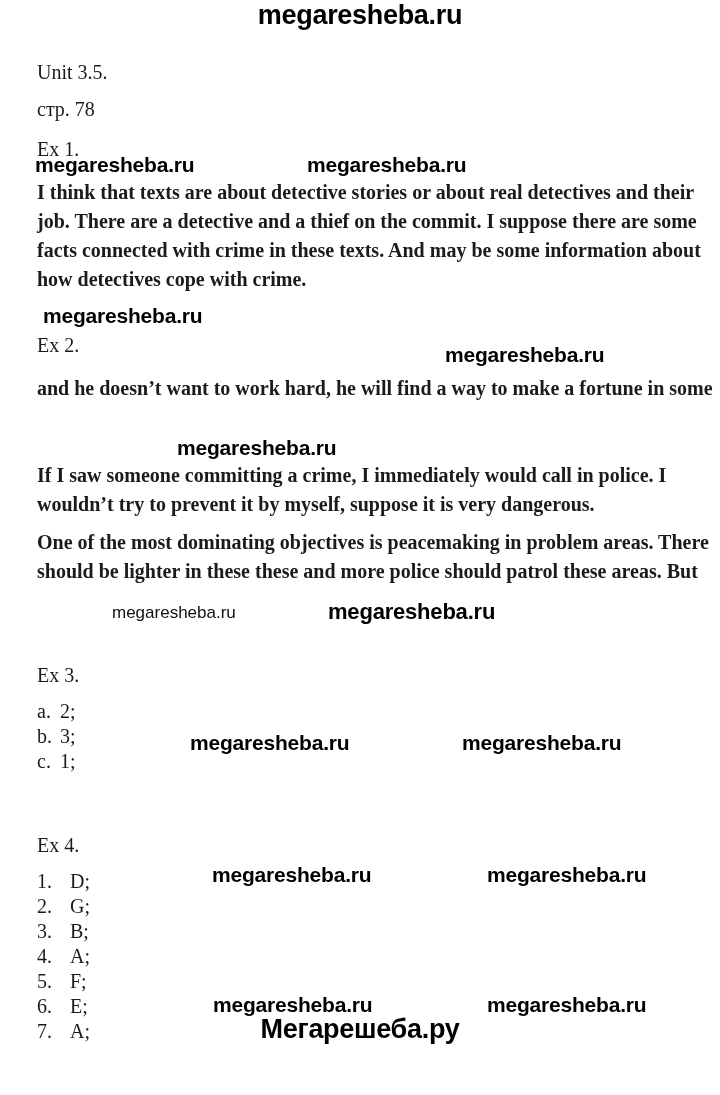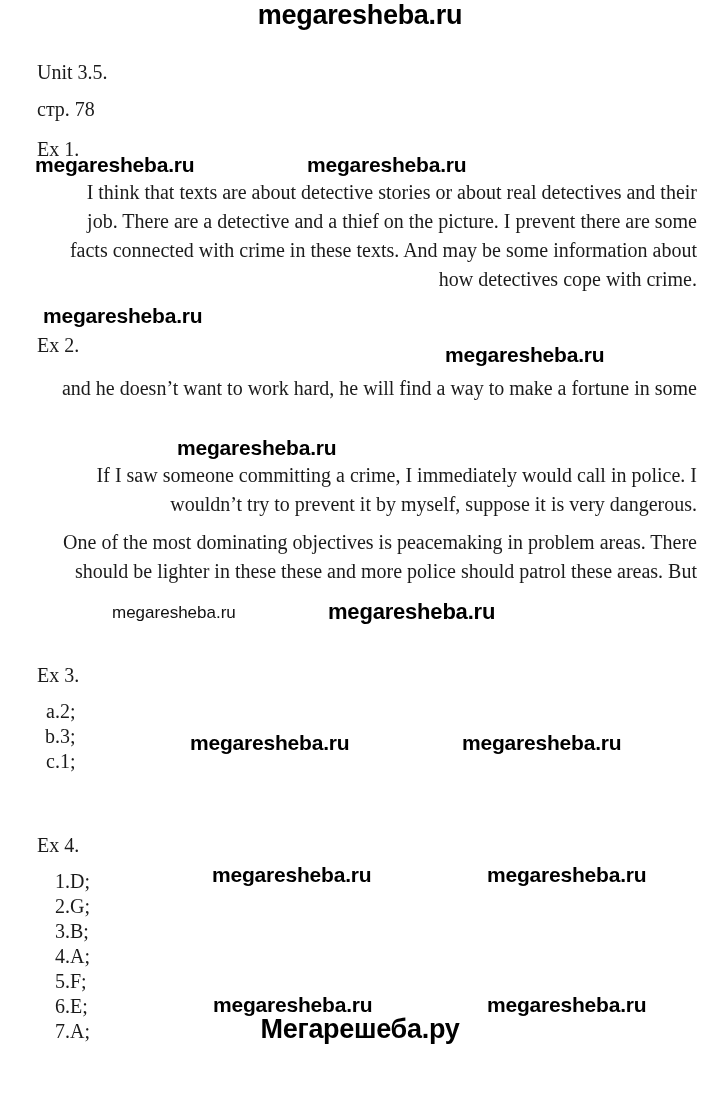--- a/index.html
+++ b/index.html
@@ -4,21 +4,21 @@
 <style>
   html, body { margin: 0; padding: 0; }
   body {
     width: 720px; height: 1095px;
     background: #ffffff;
     position: relative;
     overflow: hidden;
     font-family: "Liberation Serif", serif;
     color: #1b1b1b;
   }
-  .abs { position: absolute; text-align: right; }
+  .abs { position: absolute; }
   
   .brand {
     left: 0; width: 720px;
     text-align: center;
     font-family: "Liberation Sans", sans-serif;
     font-weight: bold;
     font-size: 27px;
     line-height: 30px;
     color: #000;
     letter-spacing: -0.3px;
@@ -42,21 +42,21 @@
     color: #111;
     white-space: nowrap;
   }
   
   .h-line {
     left: 37px;
     font-size: 20px;
     line-height: 29px;
     white-space: nowrap;
   }
-  .para { left: 37px; width: 660px; }
+  .para { left: 37px; width: 660px; font-weight: bold; }
   .para .line {
     font-size: 20px;
     line-height: 29px;
     white-space: nowrap;
   }
   .anslist { left: 37px; }
   .ans-row { display: flex; line-height: 25px; font-size: 20px; }
   .ans-row .marker { flex: 0 0 23px; }
   .anslist-wide .ans-row .marker { flex: 0 0 33px; }
 </style>
@@ -67,21 +67,21 @@
 
 <div class="abs h-line" style="top:58px">Unit 3.5.</div>
 <div class="abs h-line" style="top:95px">стр. 78</div>
 <div class="abs h-line" style="top:135px">Ex 1.</div>
 
 <div class="abs wm" style="left:35px;top:153px">megaresheba.ru</div>
 <div class="abs wm" style="left:307px;top:153px">megaresheba.ru</div>
 
 <div class="abs para" style="top:178px">
   <div class="line">I think that texts are about detective stories or about real detectives and their</div>
-  <div class="line">job. There are a detective and a thief on the picture. I prevent there are some</div>
+  <div class="line">job. There are a detective and a thief on the commit. I suppose there are some</div>
   <div class="line">facts connected with crime in these texts. And may be some information about</div>
   <div class="line">how detectives cope with crime.</div>
 </div>
 
 <div class="abs wm" style="left:43px;top:304px">megaresheba.ru</div>
 
 <div class="abs h-line" style="top:331px">Ex 2.</div>
 
 <div class="abs wm" style="left:445px;top:343px">megaresheba.ru</div>
 

